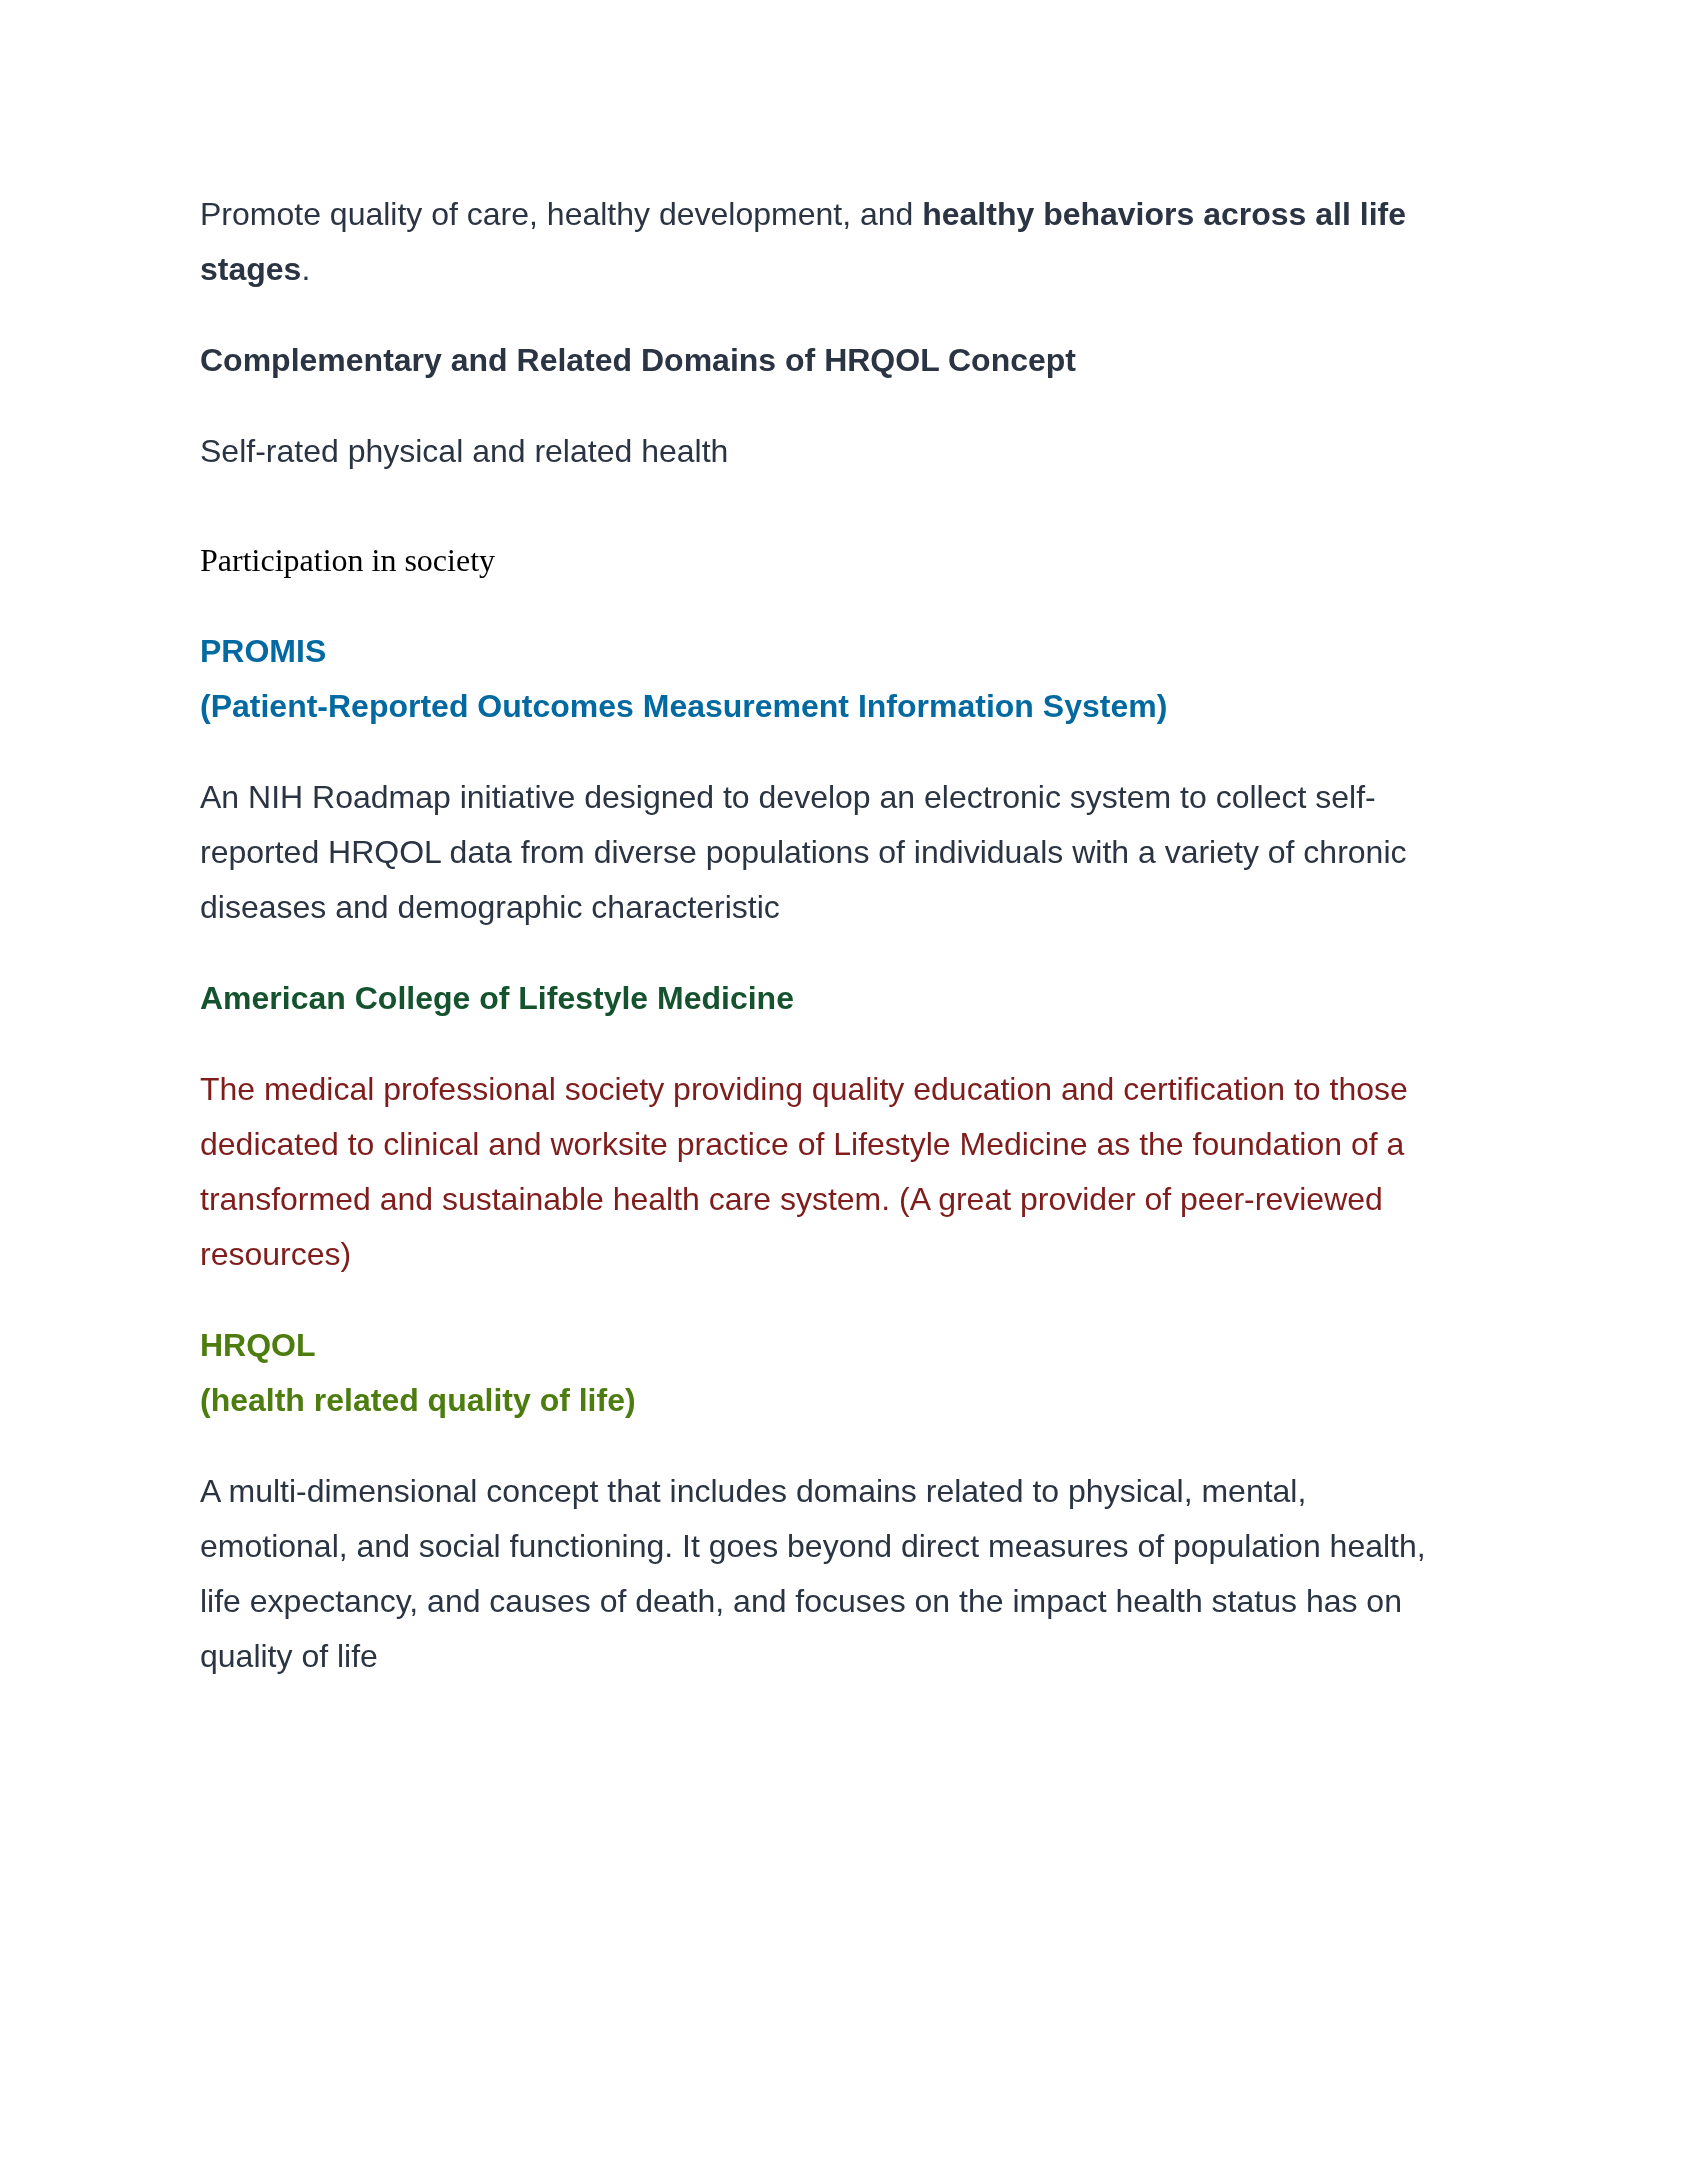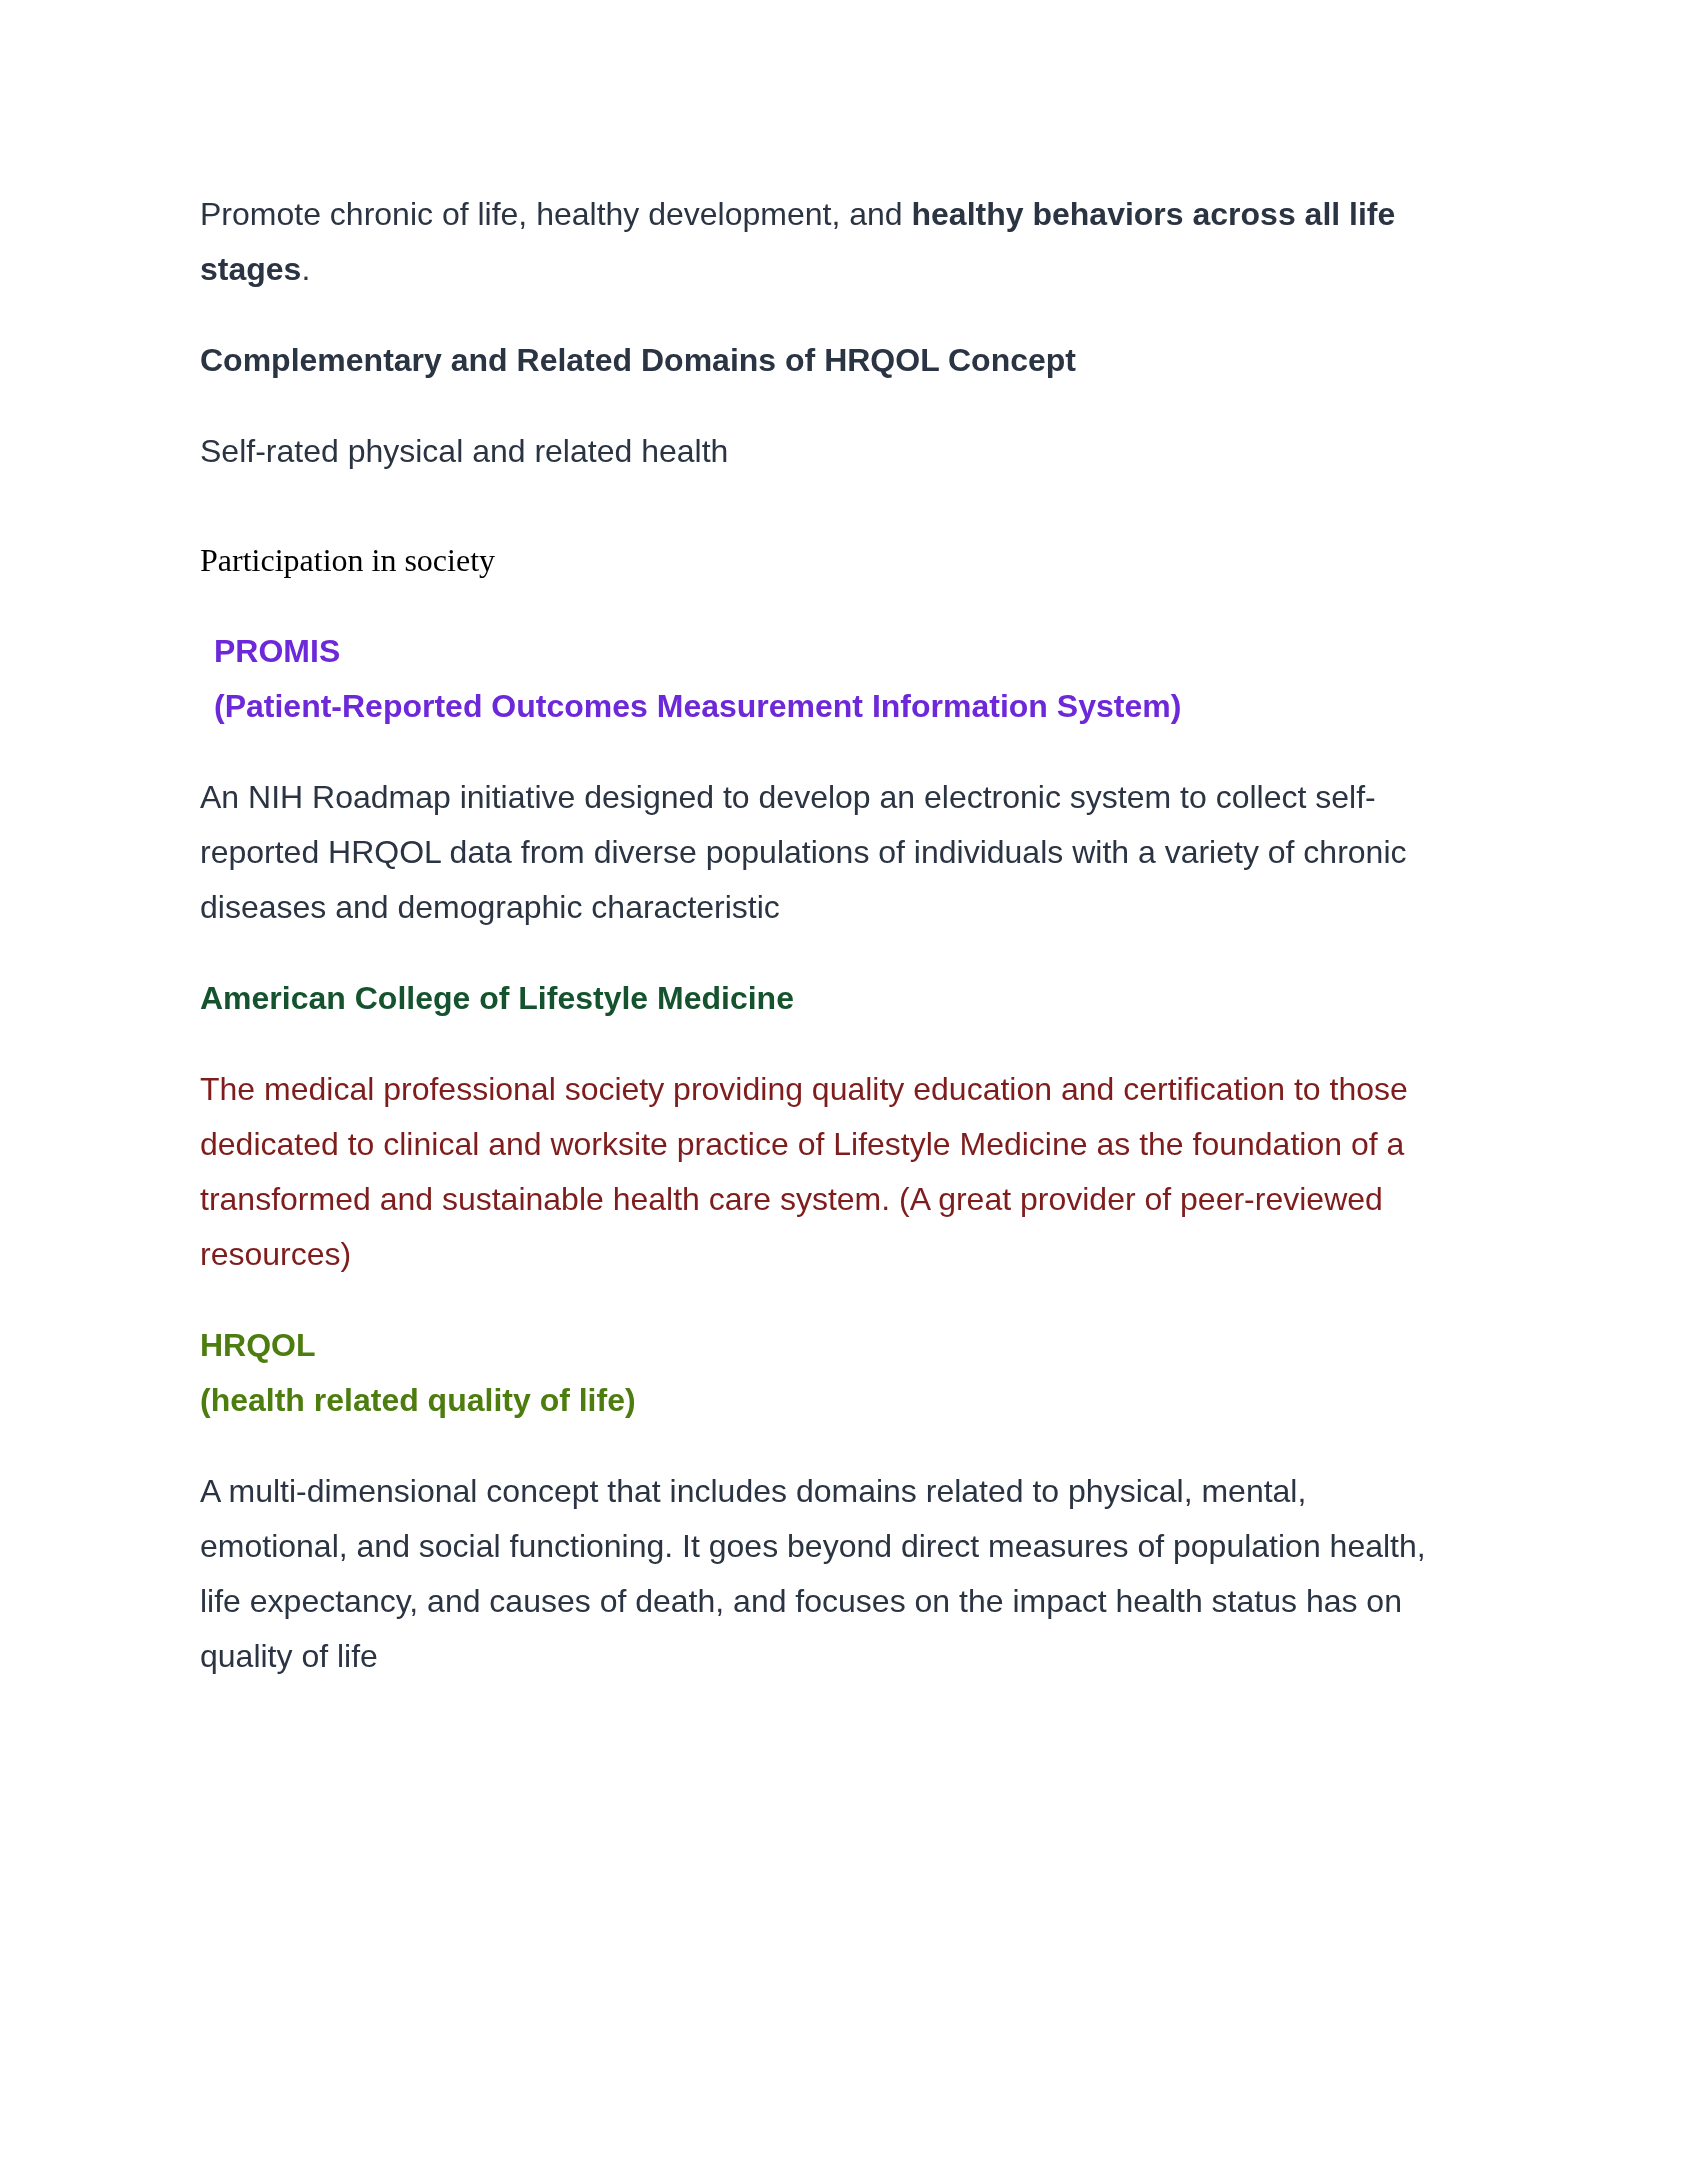--- a/index.html
+++ b/index.html
@@ -37,31 +37,31 @@
   }
   .run.bold {
     font-weight: 700;
   }
 </style>
 </head>
 <body style="background: rgb(255, 255, 255);">
 
 <div class="page">
 
-  <p class="para" style="color: rgb(43, 52, 67);"><span class="run">Promote chronic of life, healthy development, and </span><span class="run bold">healthy behaviors across all life
+  <p class="para" style="color: rgb(43, 52, 67);"><span class="run">Promote quality of care, healthy development, and </span><span class="run bold">healthy behaviors across all life
 stages</span><span class="run">.</span></p>
 
   <p class="para" style="color: rgb(43, 52, 67);"><span class="run bold">Complementary and Related Domains of HRQOL Concept</span></p>
 
   <p class="para gap-lg" style="color: rgb(43, 52, 67);"><span class="run">Self-rated physical and related health</span></p>
 
 
   <p class="para" style="color: #000000; font-family: Liberation Serif, serif;"><span class="run">Participation in society</span></p>
 
-  <p class="para" style="color: #6d28d9; margin-left: 14px;"><span class="run bold">PROMIS
+  <p class="para" style="color: #0369a1;"><span class="run bold">PROMIS
 (Patient-Reported Outcomes Measurement Information System)</span></p>
 
   <p class="para" style="color: rgb(43, 52, 67);"><span class="run">An NIH Roadmap initiative designed to develop an electronic system to collect self-
 reported HRQOL data from diverse populations of individuals with a variety of chronic
 diseases and demographic characteristic</span></p>
 
   <p class="para" style="color: #14532d;"><span class="run bold">American College of Lifestyle Medicine</span></p>
 
   <p class="para" style="color: #7f1d1d;"><span class="run">The medical professional society providing quality education and certification to those
 dedicated to clinical and worksite practice of Lifestyle Medicine as the foundation of a

